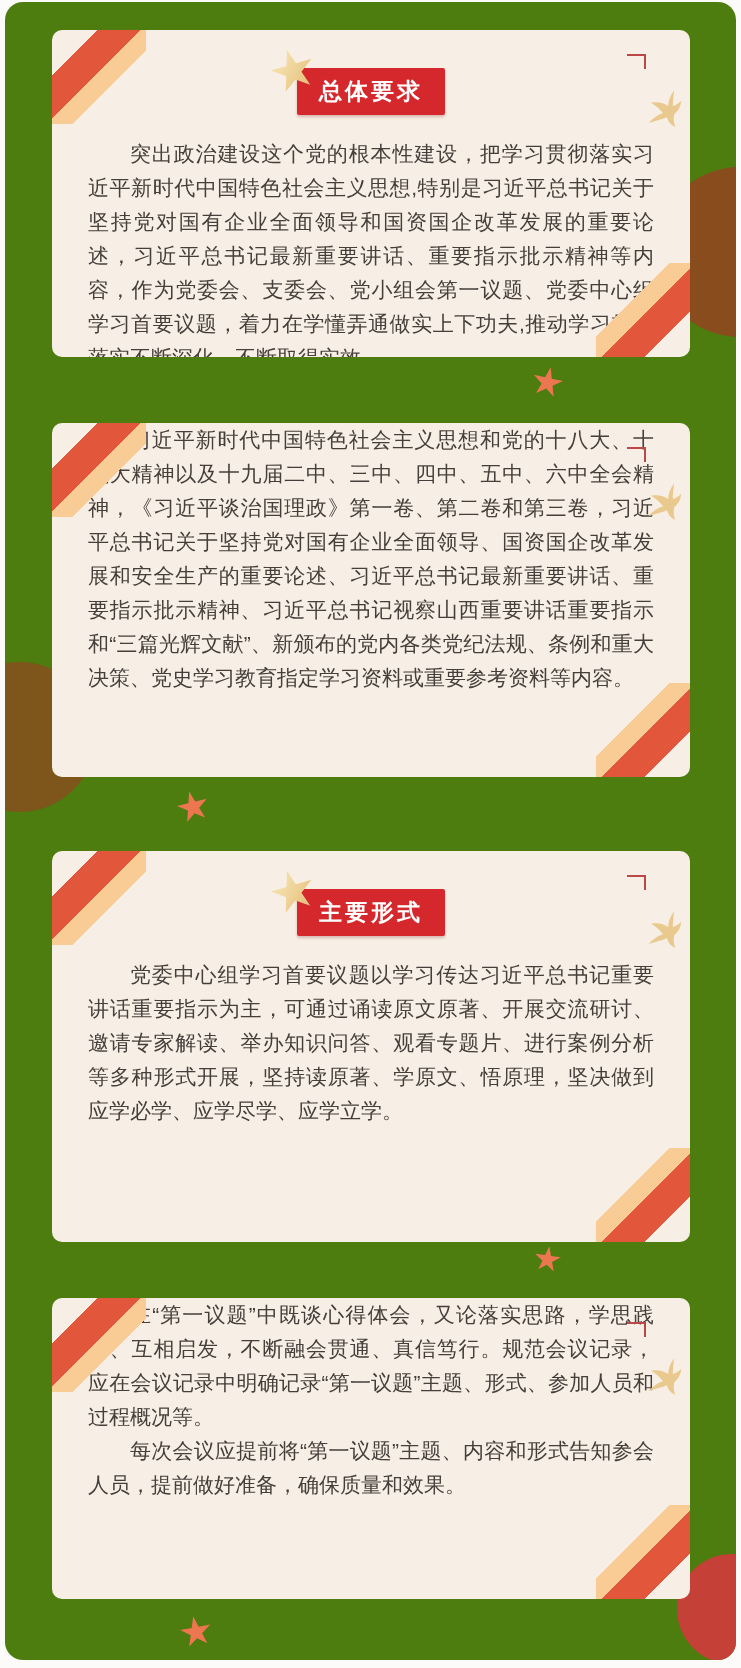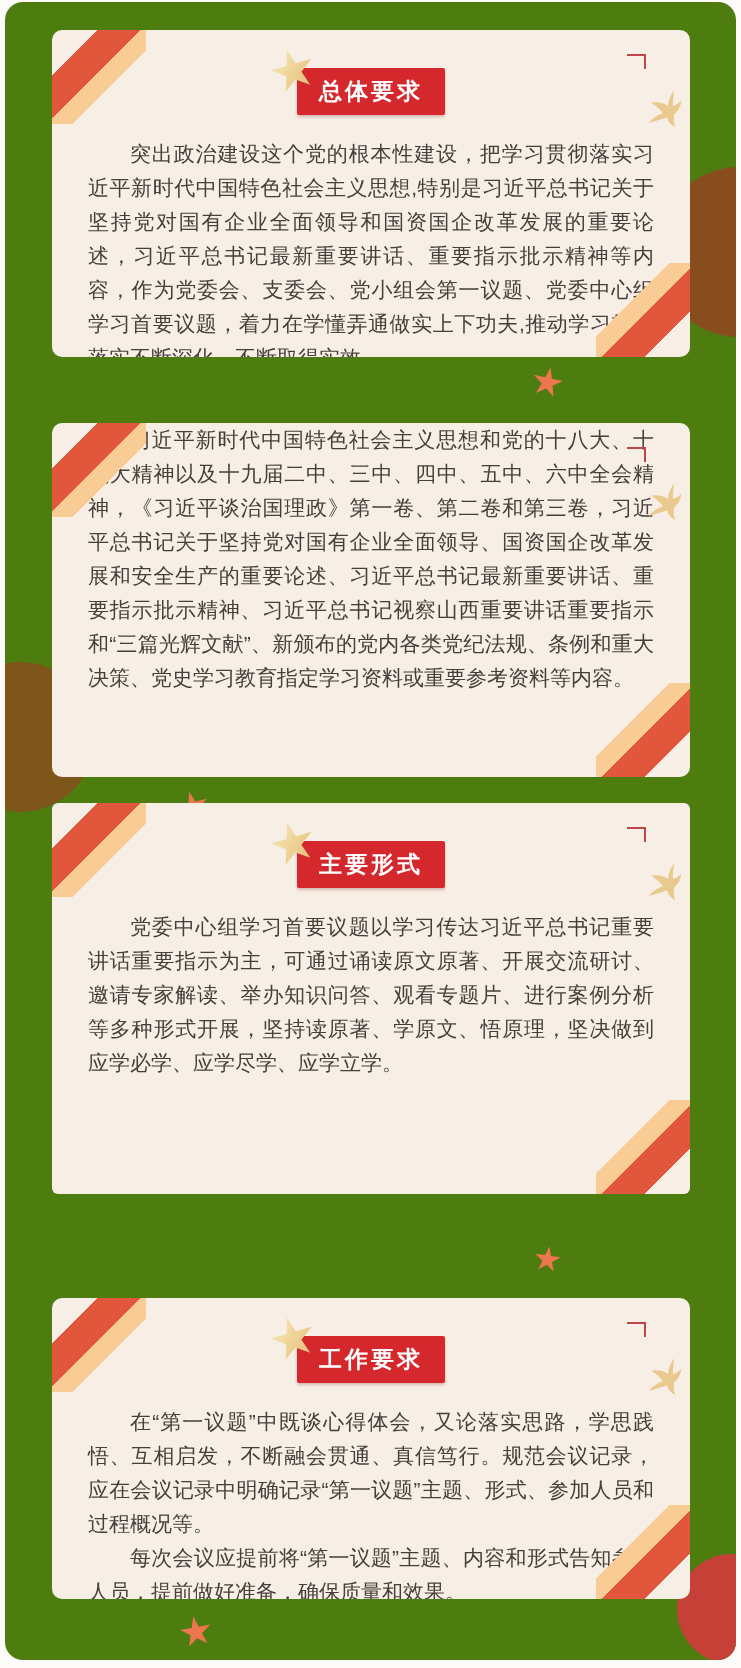--- a/index.html
+++ b/index.html
@@ -9,21 +9,21 @@
           background:#4d7c0f;border-radius:18px;overflow:hidden;}
   
   .circle{position:absolute;border-radius:50%;}
   .circle.dark1{width:170px;height:170px;left:650px;top:165px;background:#bb2529;opacity:.55;}
   .circle.dark2{width:150px;height:150px;left:-60px;top:660px;background:#bb2529;opacity:.45;}
   .circle.bright{width:110px;height:110px;left:672px;top:1552px;background:#d33a3c;opacity:.9;}
   
   .card{position:absolute;left:47px;width:638px;background:#f7efe5;border-radius:10px;overflow:hidden;}
   .card.c1{top:28px;height:327px;}
   .card.c2{top:421px;height:354px;}
-  .card.c3{top:801px;height:391px;border-radius:6px;}
+  .card.c3{top:849px;height:391px;}
   .card.c4{top:1296px;height:301px;}
   
   .rib{position:absolute;width:94px;height:94px;pointer-events:none;}
   .rib.tl{left:0;top:0;
     background:linear-gradient(135deg,rgba(0,0,0,0) 0 24%,#e2563c 24% 47%,#f9cb95 47% 61%,rgba(0,0,0,0) 61%);}
   .rib.br{right:0;bottom:0;
     background:linear-gradient(135deg,rgba(0,0,0,0) 0 39%,#f9cb95 39% 53%,#e2563c 53% 76%,rgba(0,0,0,0) 76%);}
   
   .bracket{position:absolute;top:24px;right:44px;width:17px;height:13px;
            border-top:2px solid #bb4747;border-right:2px solid #bb4747;}
@@ -106,24 +106,20 @@
 
   <div class="bgstar s3"></div>
 
   <div class="card c4">
     <div class="rib tl"></div>
     <div class="rib br"></div>
     <div class="bracket"></div>
     <svg class="dove" viewBox="0 0 64 58">
       <path fill="#eac98f" d="M52 2 C46 10 43 18 43 26 C36 21 27 19 17 21 C25 26 31 31 35 37 C28 39 20 44 13 52 C24 48 34 46 41 43 C43 50 47 55 54 58 C51 51 51 45 52 39 C58 34 62 27 63 18 C59 22 55 25 50 26 C50 18 51 10 52 2 Z"></path>
     </svg>
-    <div class="badge">
-      <span class="badge-star"></span>
-      <span>工作要求</span>
-    </div>
     <div class="body">
       <p>在“第一议题”中既谈心得体会，又论落实思路，学思践悟、互相启发，不断融会贯通、真信笃行。规范会议记录，应在会议记录中明确记录“第一议题”主题、形式、参加人员和过程概况等。</p>
       <p>每次会议应提前将“第一议题”主题、内容和形式告知参会人员，提前做好准备，确保质量和效果。</p>
     </div>
   </div>
 
   <div class="bgstar s4"></div>
 </div>
 
 </body></html>

